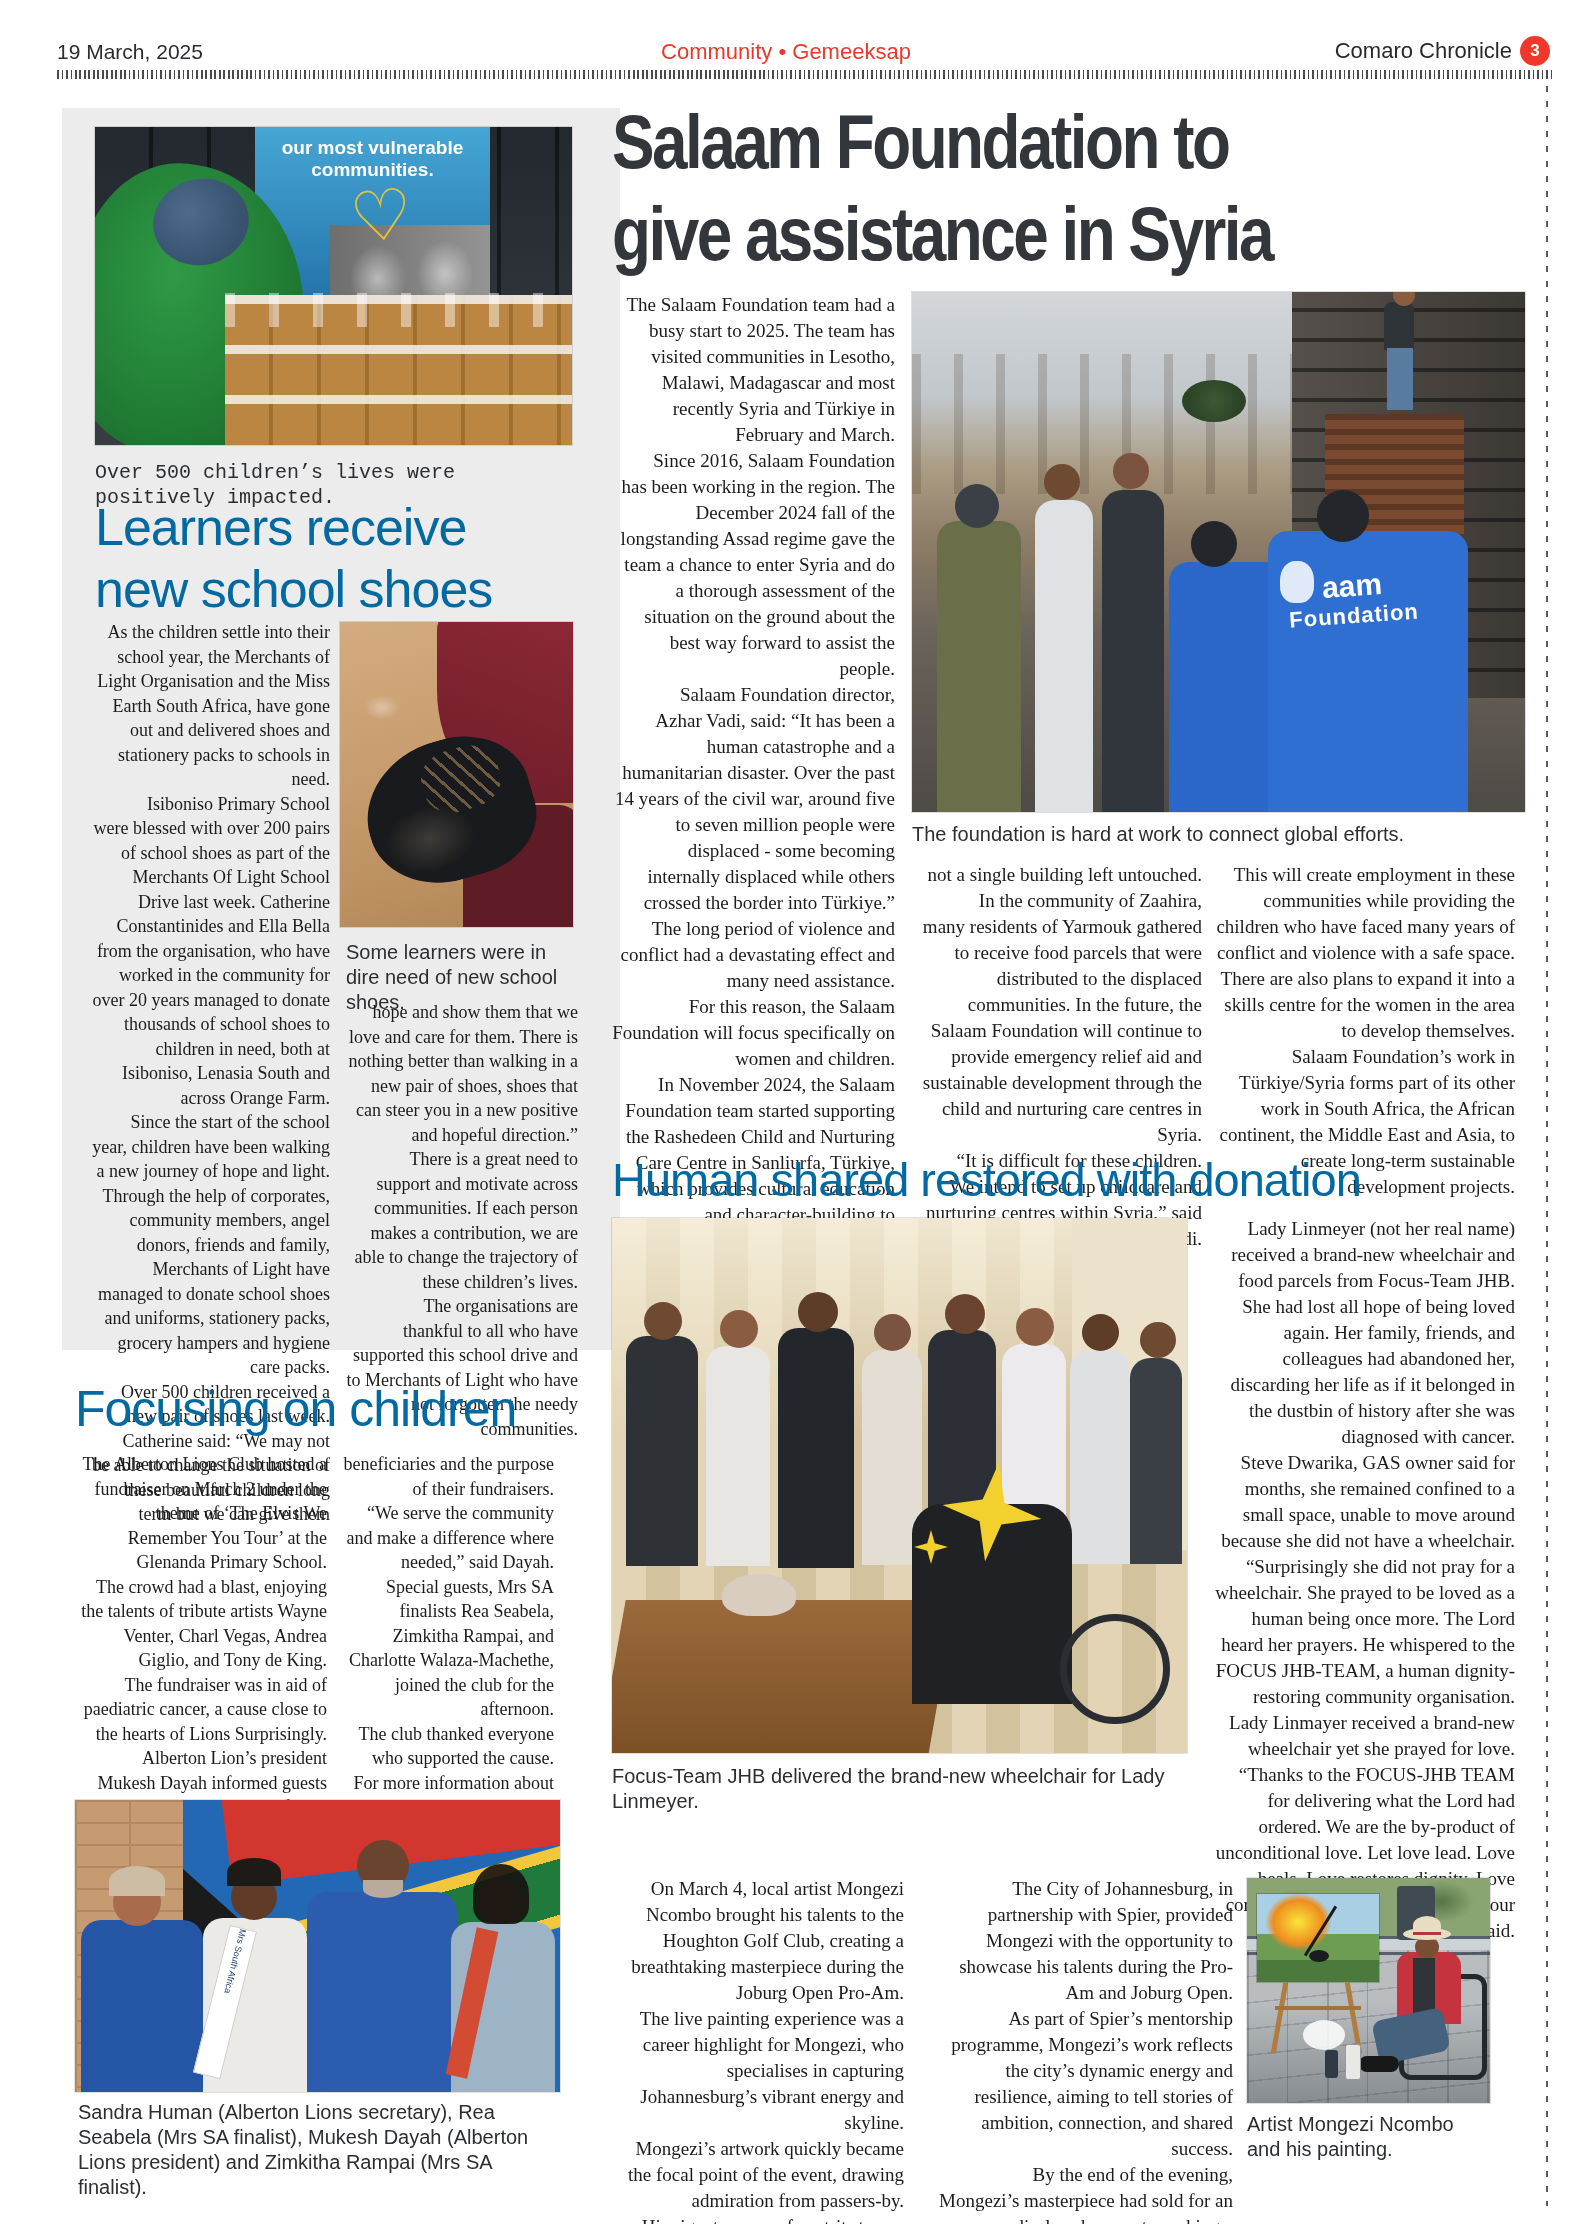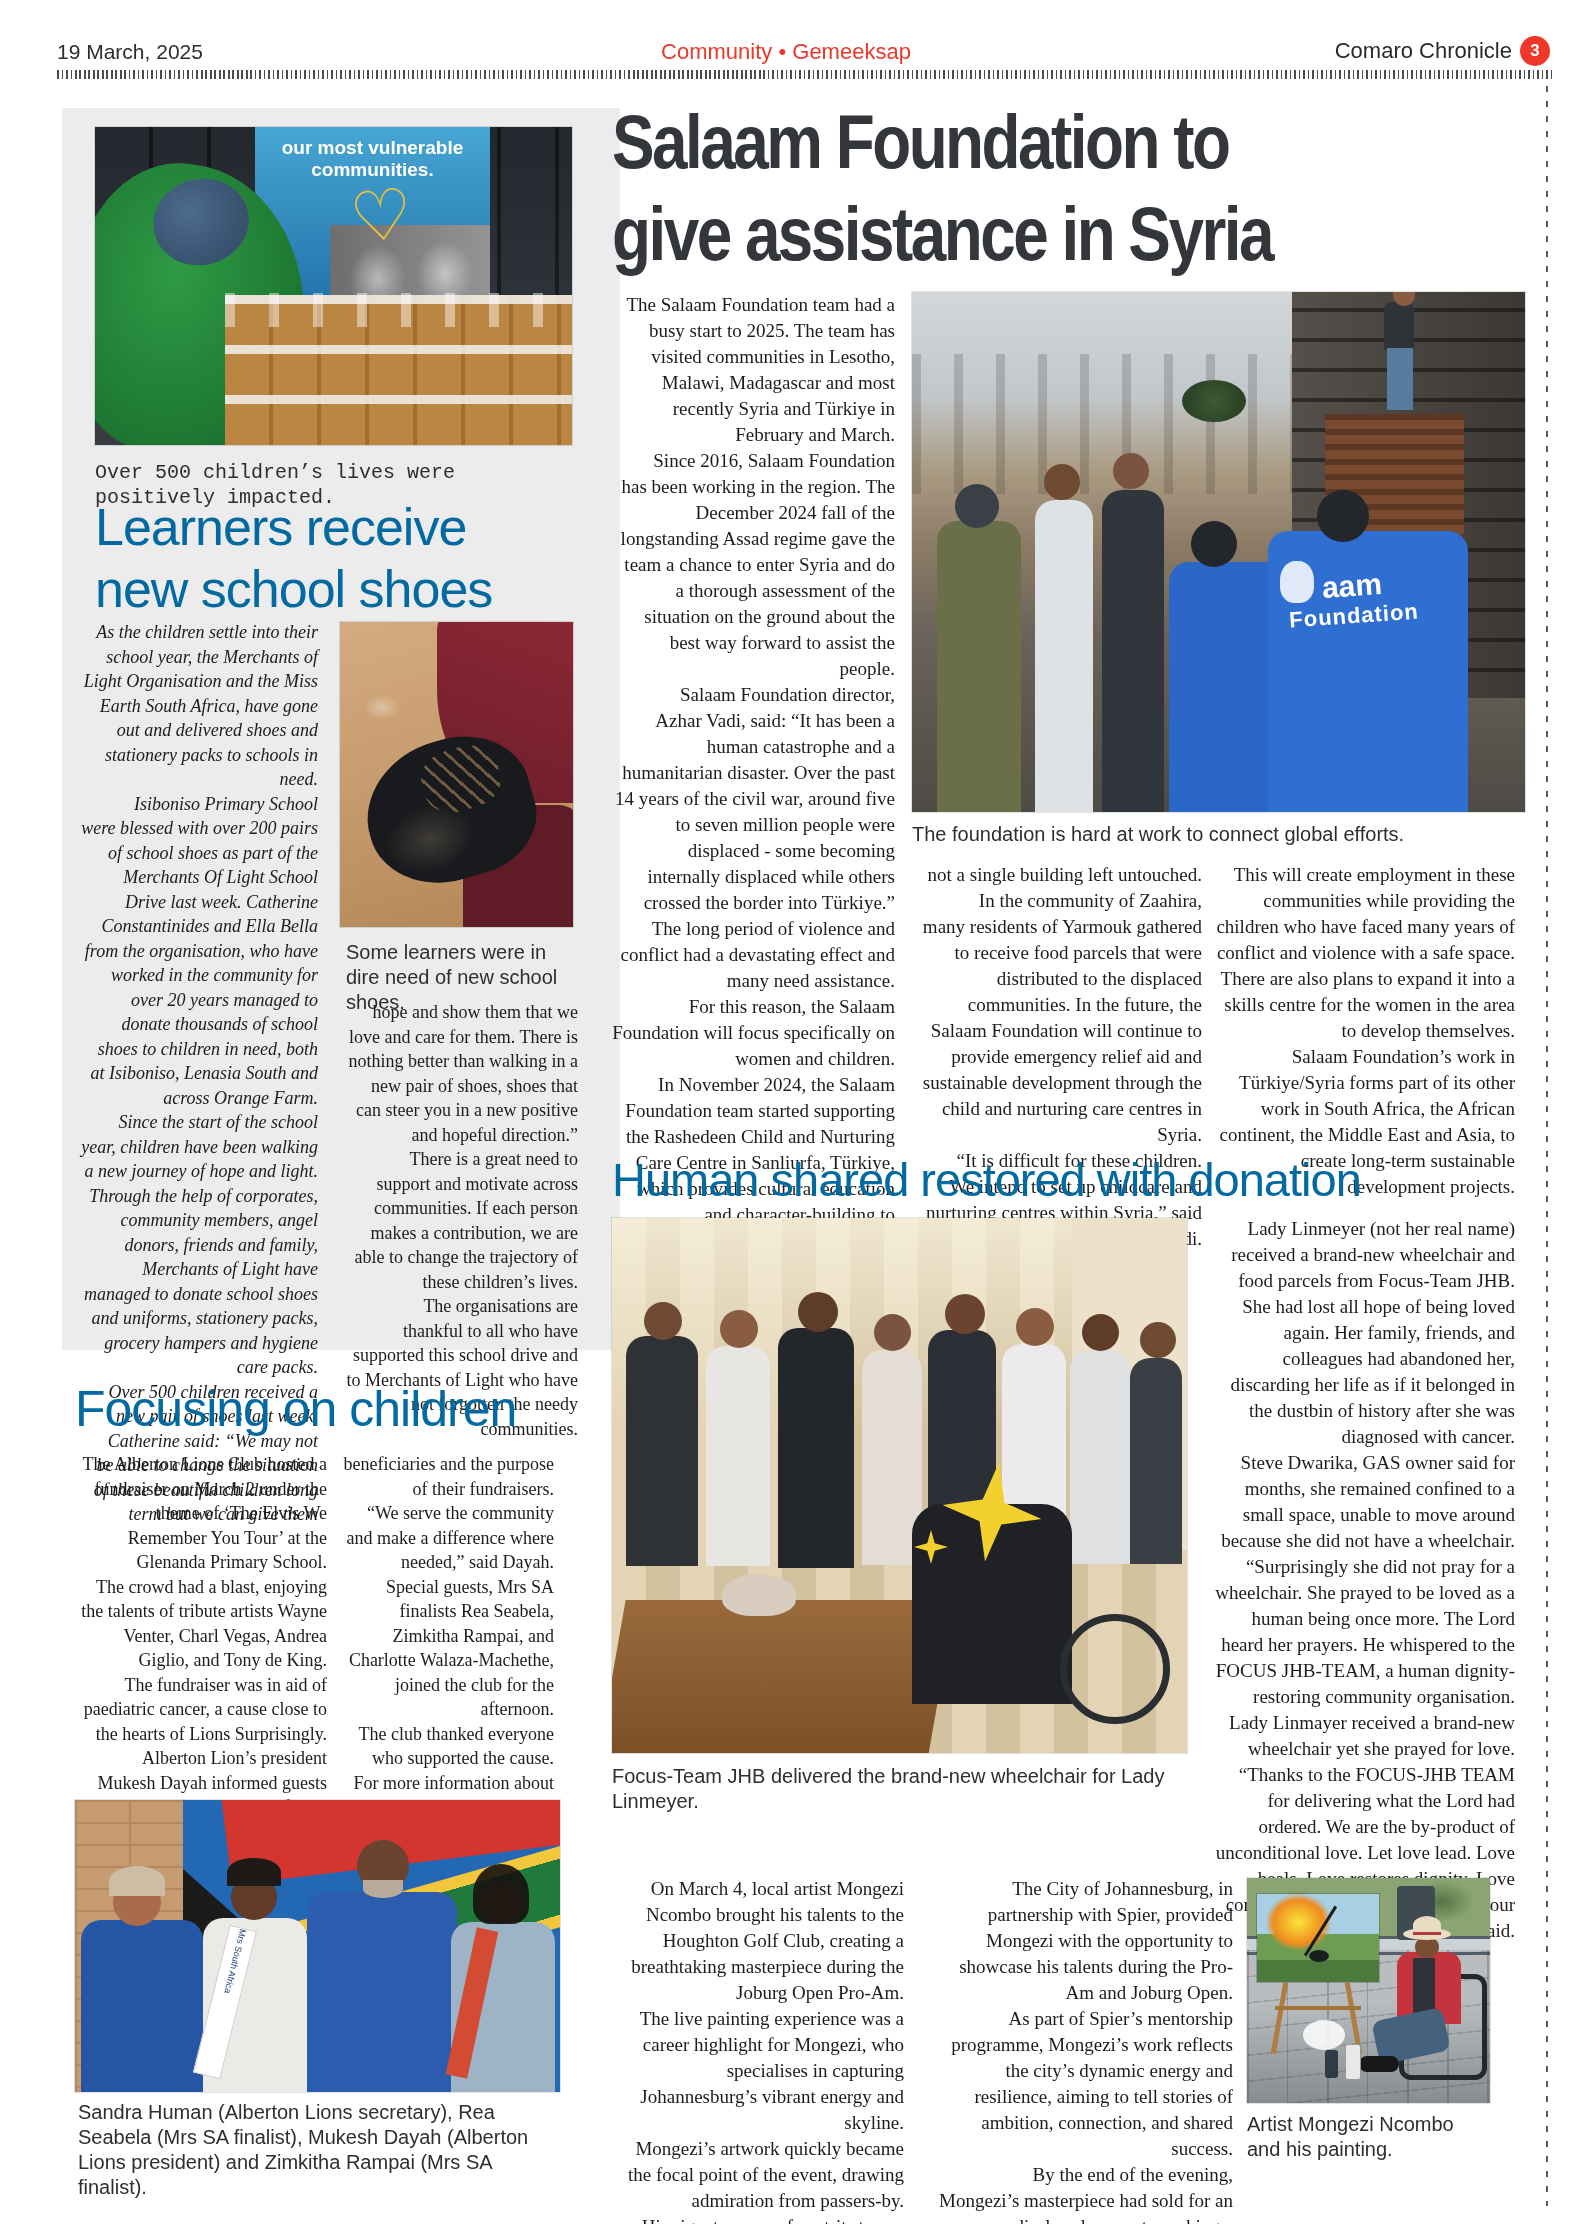--- a/index.html
+++ b/index.html
@@ -61,21 +61,21 @@
       <div class="abs" style="left:130px;bottom:118px;right:0;height:34px;background:repeating-linear-gradient(90deg,rgba(255,255,255,.45) 0 10px,transparent 10px 44px);"></div>
     </div>
 
     <div class="abs caption" style="left:33px;top:352px;width:480px;font-family:Liberation Mono, monospace;">Over 500 children’s lives were positively impacted.</div>
 
     <div class="abs headline" style="left:33px;top:388px;font-size:52px;line-height:62px;">
       <div>Learners receive</div>
       <div>new school shoes</div>
     </div>
 
-    <div class="abs body b18" style="left:18px;top:512px;width:238px;font-style:italic;">
+    <div class="abs body b18" style="left:30px;top:512px;width:238px;">
         <p>As the children settle into their school year, the Merchants of Light Organisation and the Miss Earth South Africa, have gone out and delivered shoes and stationery packs to schools in need.</p>
         <p>Isiboniso Primary School were blessed with over 200 pairs of school shoes as part of the Merchants Of Light School Drive last week. Catherine Constantinides and Ella Bella from the organisation, who have worked in the community for over 20 years managed to donate thousands of school shoes to children in need, both at Isiboniso, Lenasia South and across Orange Farm.</p>
         <p>Since the start of the school year, children have been walking a new journey of hope and light. Through the help of corporates, community members, angel donors, friends and family, Merchants of Light have managed to donate school shoes and uniforms, stationery packs, grocery hampers and hygiene care packs.</p>
         <p>Over 500 children received a new pair of shoes last week.</p>
         <p>Catherine said: “We may not be able to change the situation of these beautiful children long term but we can give them</p>
       </div>
 
     <div class="abs photo" style="left:278px;top:514px;width:233px;height:305px;background:radial-gradient(26px 18px at 18% 28%,rgba(255,255,255,.35),transparent 70%),radial-gradient(20px 14px at 66% 12%,rgba(110,80,50,.45),transparent 70%),radial-gradient(18px 12px at 30% 80%,rgba(255,255,255,.3),transparent 70%),linear-gradient(165deg,#d4ab80,#c79c6e 45%,#bb8f60 78%,#b08758);">
       <div class="abs" style="right:-14px;top:-14px;width:150px;height:195px;background:linear-gradient(200deg,#8e2836,#6e1d2a);border-radius:22px 0 0 58%;"></div>
       <div class="abs" style="right:-10px;bottom:-8px;width:120px;height:130px;background:#5f1b26;border-radius:45% 20% 0 0;"></div>

